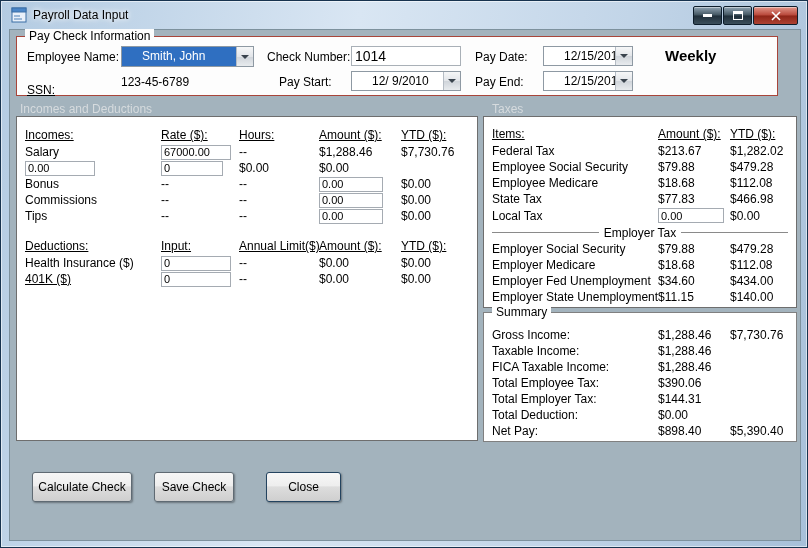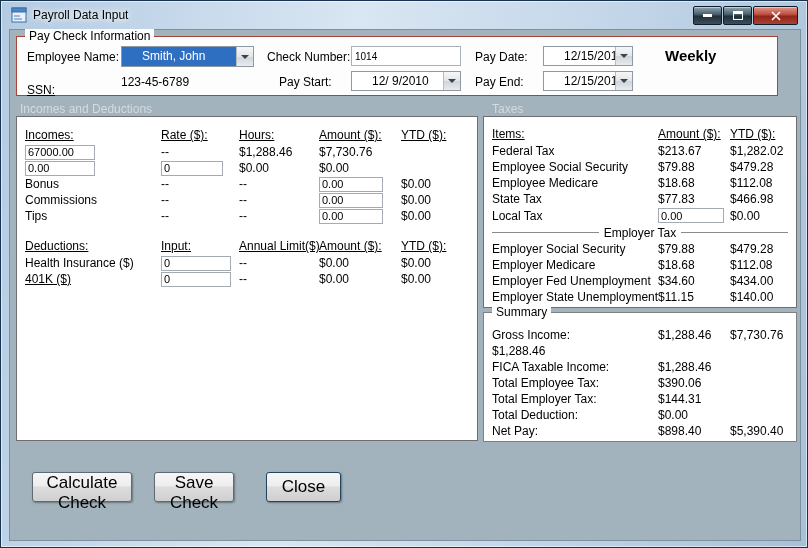--- a/index.html
+++ b/index.html
@@ -40,21 +40,21 @@
   .combo { position:absolute; height:21px; background:#fff; border:1px solid #8e99a3; display:flex; }
   .combo .sel { flex:1; padding:2px 20px; font-size:12px; white-space:nowrap; overflow:hidden; }
   .combo .sel.hl { background:#2f6fc1; color:#fff; }
   .combo .arrow-btn { width:17px; border-left:1px solid #b5bcc4;
     background:linear-gradient(#f6f7f8,#e2e5e9 50%,#cfd4da 51%,#e8ebee);
     display:flex; align-items:center; justify-content:center; }
   .arrow-down { width:0; height:0; border-left:4px solid transparent;
     border-right:4px solid transparent; border-top:4px solid #39434d; }
 
   .textbox { position:absolute; height:20px; border:1px solid #a9b0b7; background:#fff;
-    font-family:inherit; font-size:10px; padding:1px 3px; }
+    font-family:inherit; font-size:14px; padding:1px 3px; }
 
   
   .section-label { position:absolute; color:#d6dbde; font-size:12px; white-space:nowrap; }
 
   
   .panel { position:absolute; background:#fff; border:1px solid #6e6e6e; }
   .panel-left  { left:6px;   top:86px;  width:462px; height:325px; padding:9px 4px 0 8px; }
   .panel-taxes { left:473px; top:86px;  width:314px; height:192px; padding:8px 4px 0 8px; }
   .panel-summary { left:473px; top:282px; width:314px; height:130px; padding:14px 4px 0 8px;
     border-color:#808080; }
@@ -78,21 +78,21 @@
 
   .emp-divider { display:flex; align-items:center; height:15px; margin:1px 4px 1px 0; }
   .emp-divider .hr { flex:1; height:1px; background:#8a8a8a; }
   .emp-divider .t { padding:0 5px; white-space:nowrap; }
 
   .s-row { display:grid; grid-template-columns:166px 72px 60px; align-items:center; height:16px; }
 
   
   .btn { position:absolute; height:30px; border-radius:3px; border:1px solid #5f6a73;
     background:linear-gradient(#f6f6f6,#eeeeee 45%,#dddddd 50%,#cfcfcf);
-    font-family:inherit; font-size:17px; color:#000; box-shadow:1px 1px 2px rgba(0,0,0,.35);
+    font-family:inherit; font-size:12px; color:#000; box-shadow:1px 1px 2px rgba(0,0,0,.35);
     cursor:default; }
   .btn-close { border-color:#23435f; }
 </style>
 </head>
 <body>
 
 <div class="window">
 
   <div class="titlebar">
     <svg class="win-icon" width="16" height="16">
@@ -170,20 +170,21 @@
 
       <div class="g-row hdr">
         <span class="cell u">Incomes:</span>
         <span class="cell u">Rate ($):</span>
         <span class="cell u">Hours:</span>
         <span class="cell u">Amount ($):</span>
         <span class="cell u">YTD ($):</span>
       </div>
 
       <div class="g-row">
+        <span class="cell">Salary</span>
         <span class="cell"><input class="cellbox w70" value="67000.00" style=""></span>
         <span class="cell">--</span>
         <span class="cell">$1,288.46</span>
         <span class="cell">$7,730.76</span>
       </div>
 
       <div class="g-row">
         <span class="cell"><input class="cellbox w70" value="0.00" style=""></span>
         <span class="cell"><input class="cellbox w62" value="0" style=""></span>
         <span class="cell">$0.00</span>
@@ -307,20 +308,21 @@
 
     <div class="panel panel-summary">
       <span class="legend">Summary</span>
 
       <div class="s-row">
         <span class="cell">Gross Income:</span>
         <span class="cell">$1,288.46</span>
         <span class="cell">$7,730.76</span>
       </div>
       <div class="s-row">
+        <span class="cell">Taxable Income:</span>
         <span class="cell">$1,288.46</span>
         <span class="cell"></span>
       </div>
       <div class="s-row">
         <span class="cell">FICA Taxable Income:</span>
         <span class="cell">$1,288.46</span>
         <span class="cell"></span>
       </div>
       <div class="s-row">
         <span class="cell">Total Employee Tax:</span>

